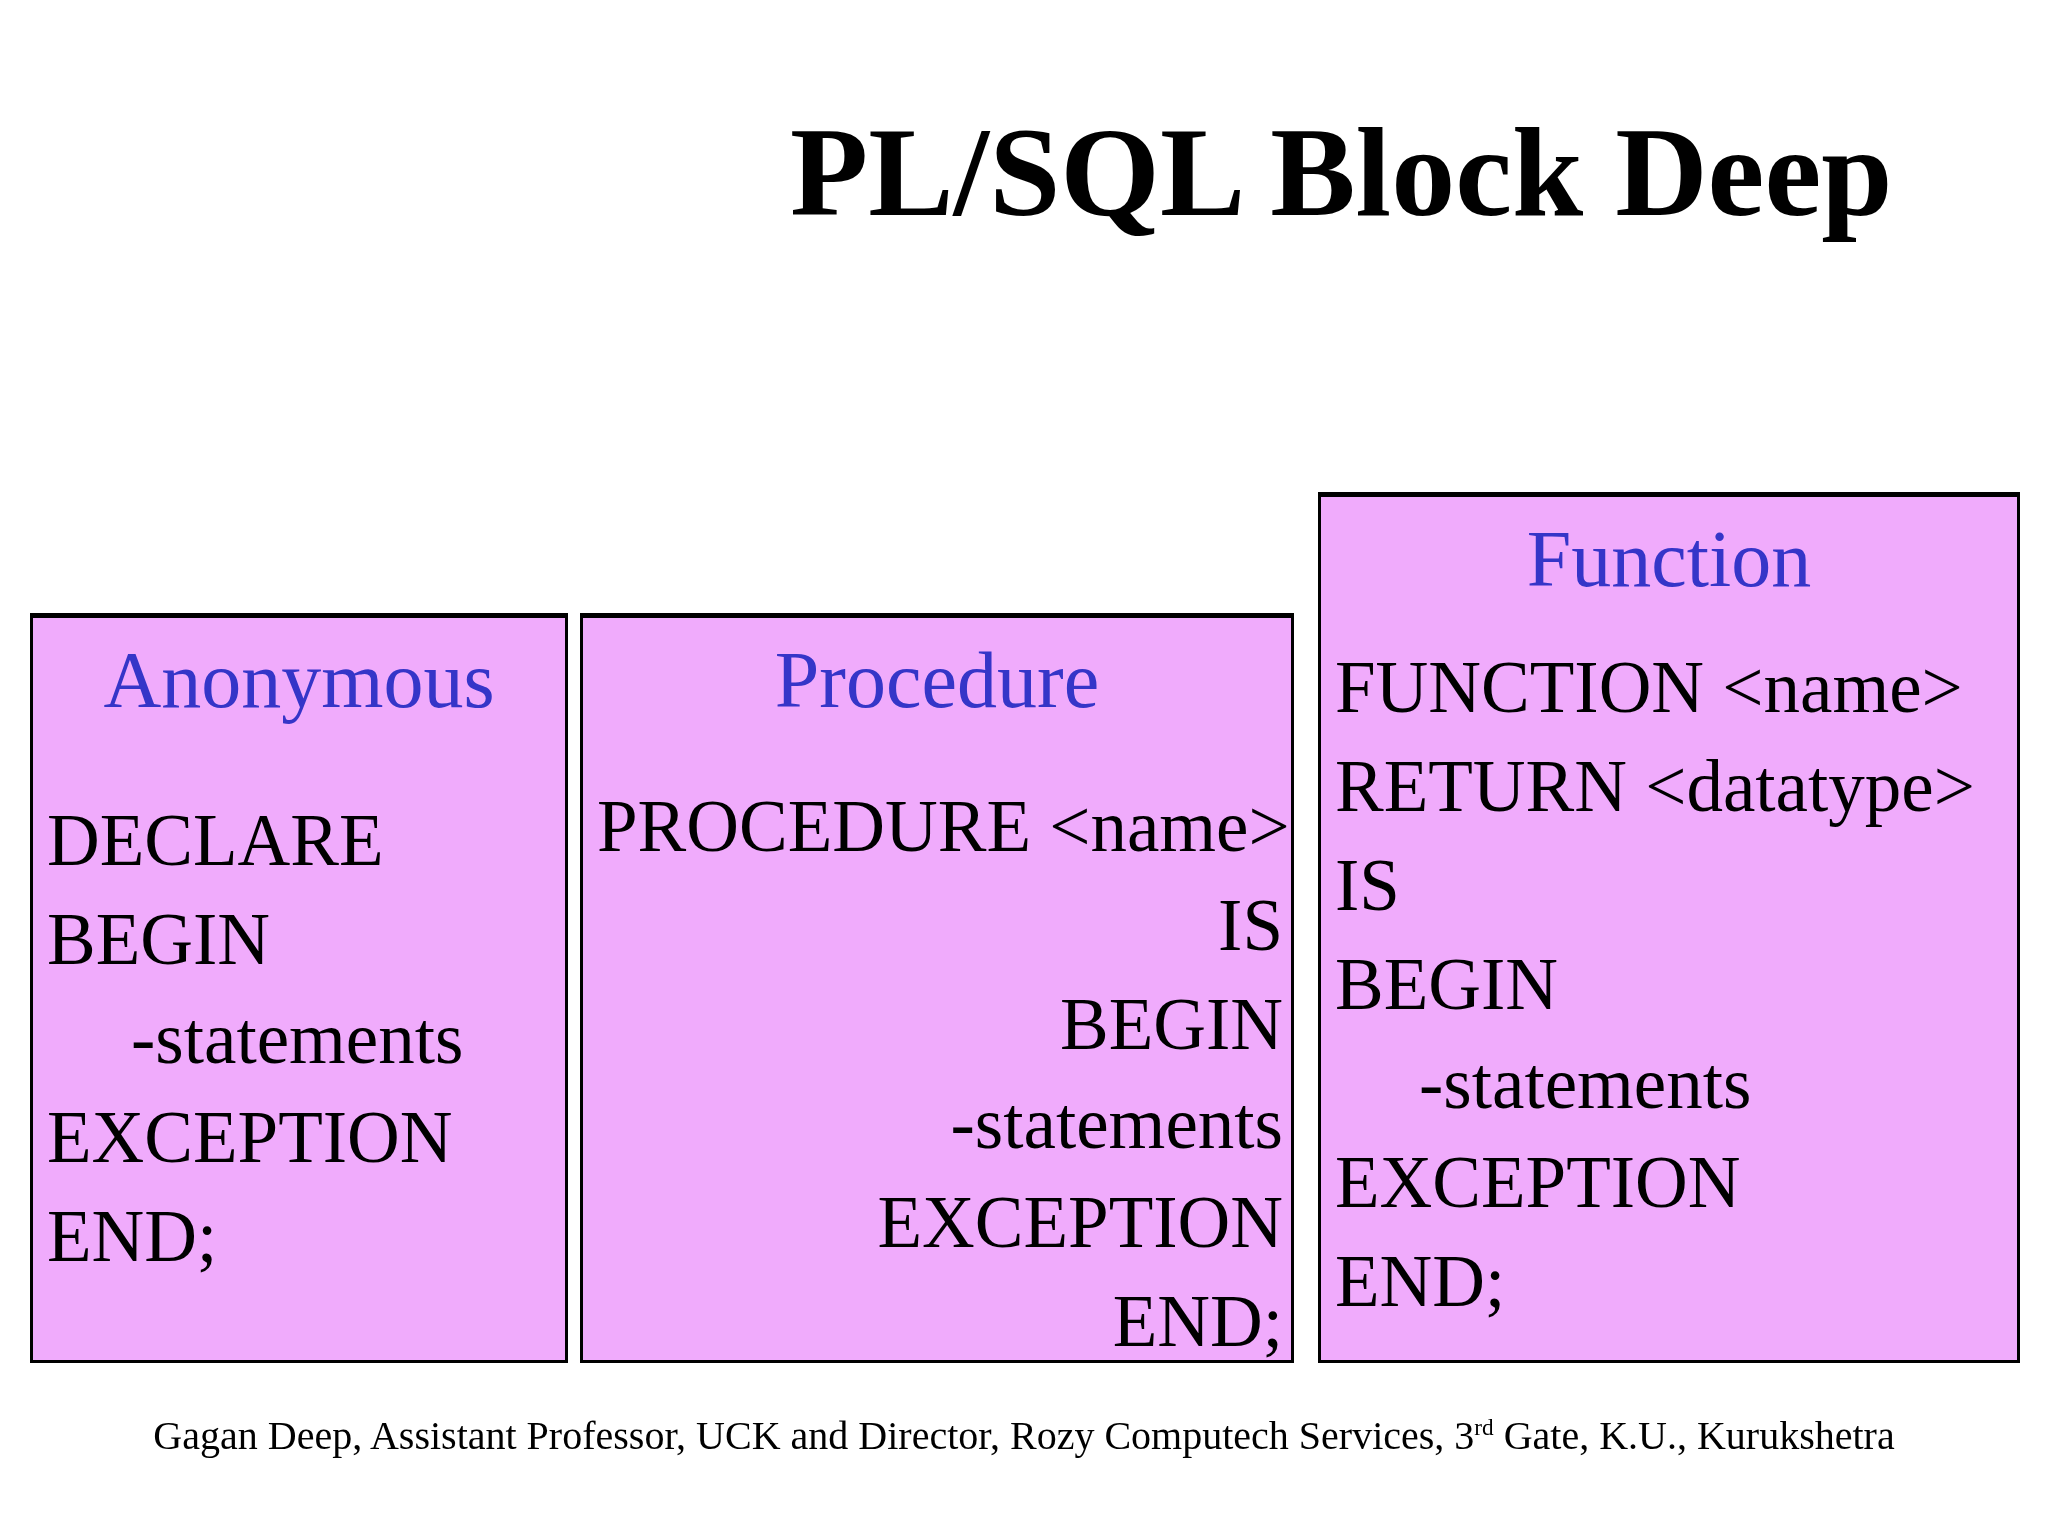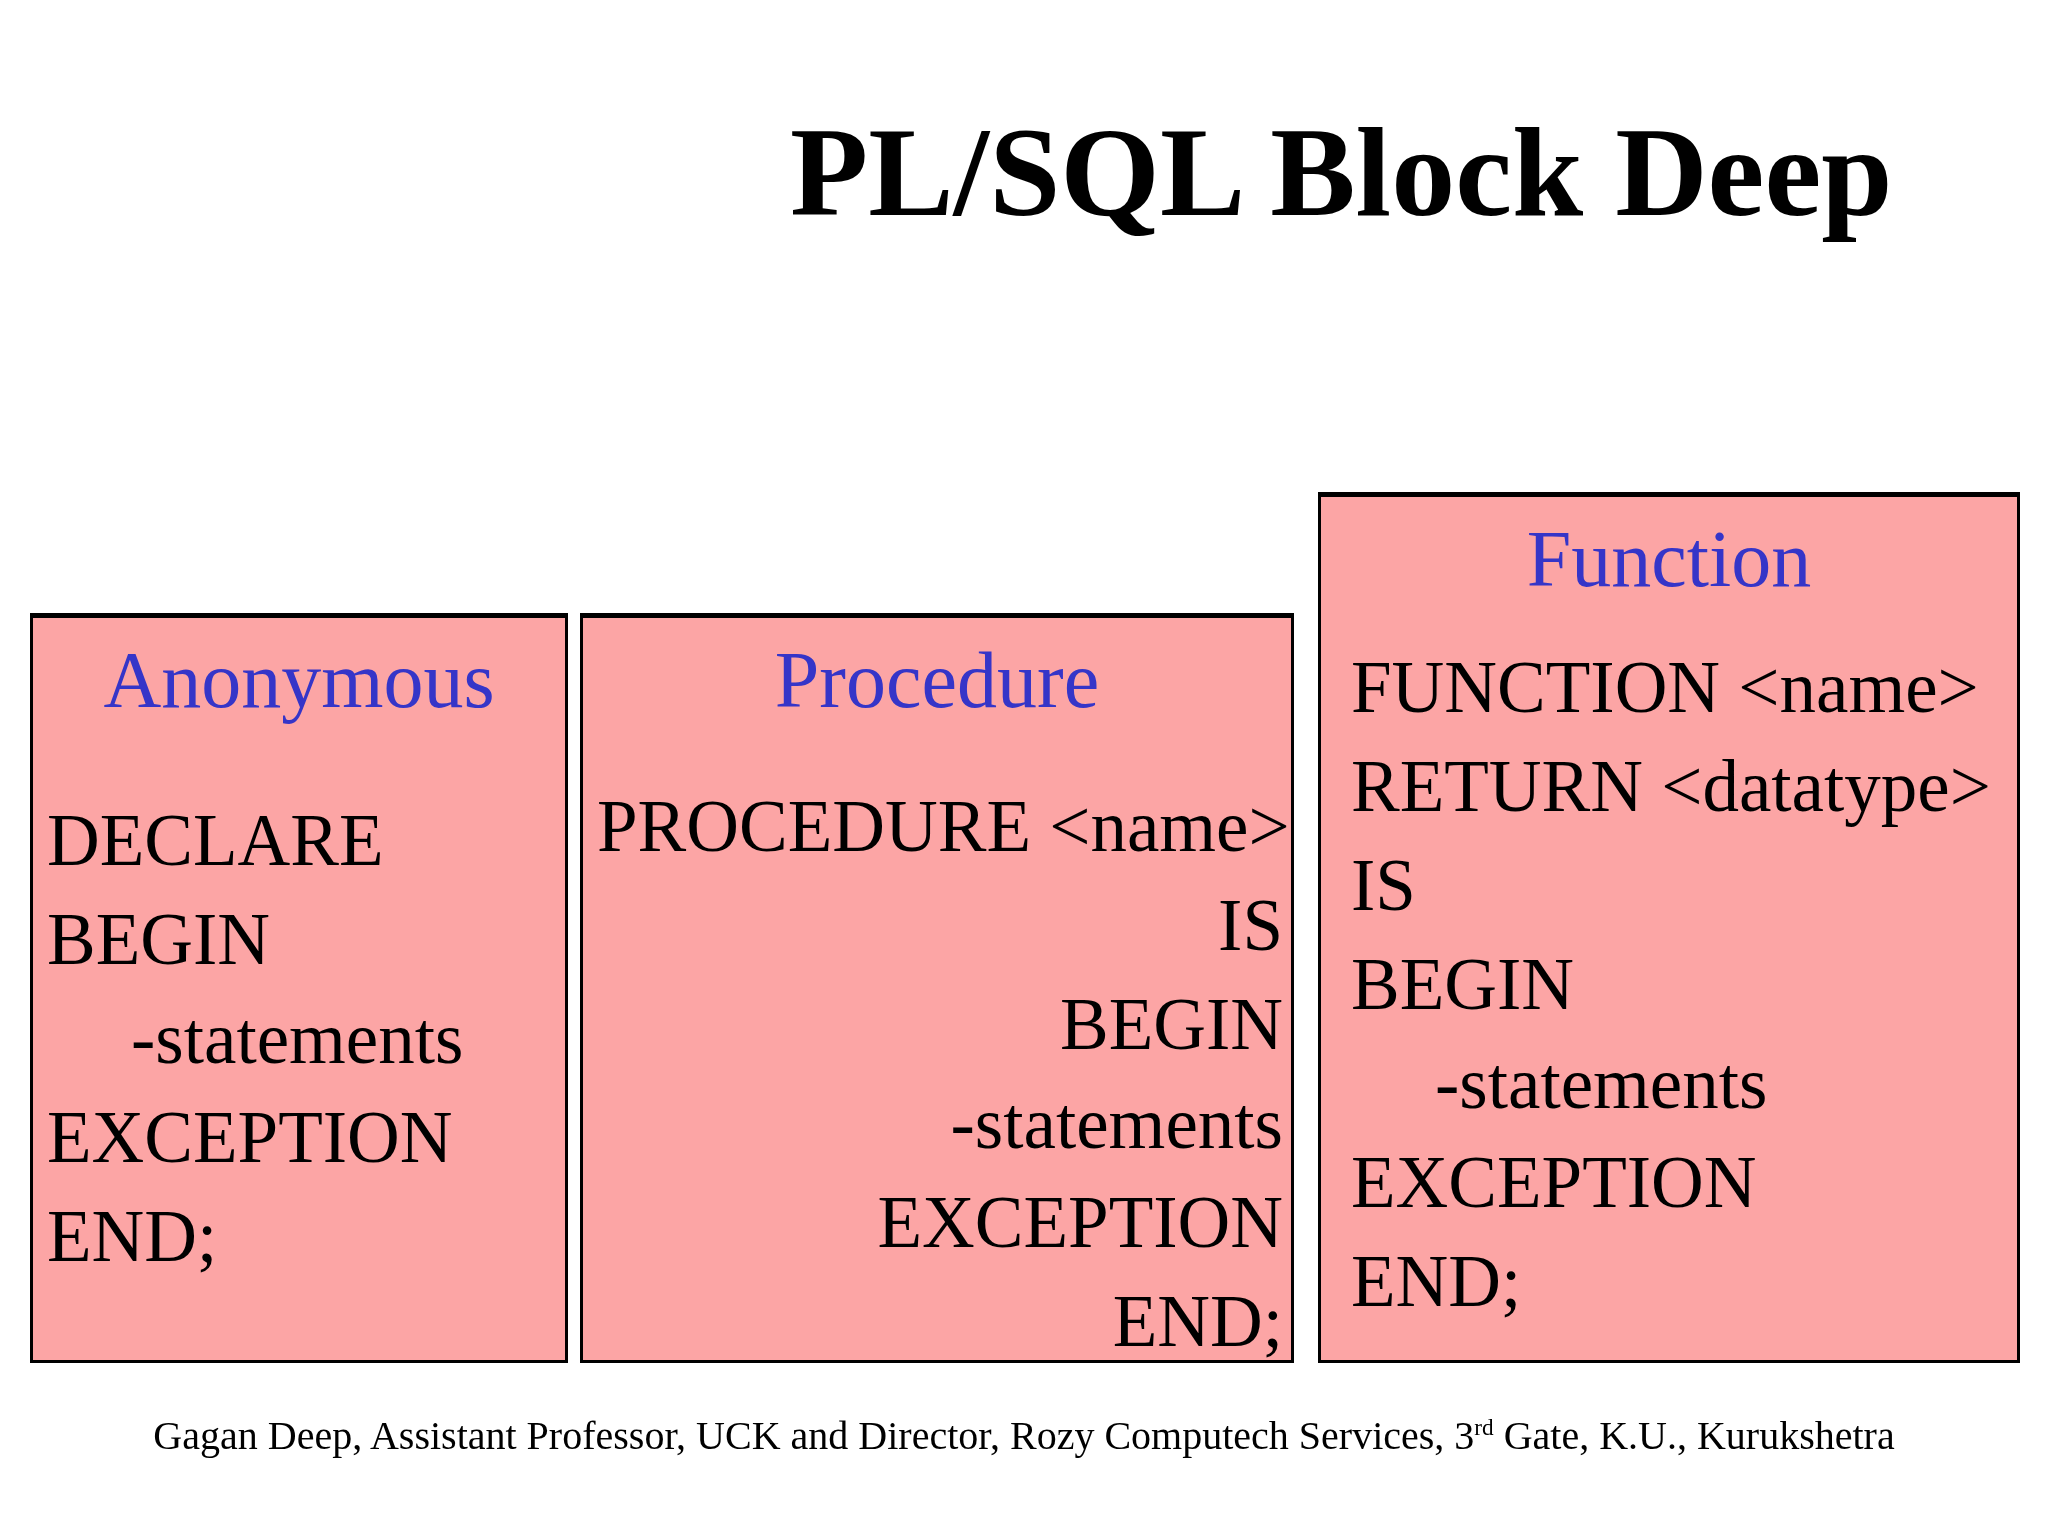--- a/index.html
+++ b/index.html
@@ -23,21 +23,21 @@
     margin: 0;
     font-size: 128px;
     font-weight: bold;
     line-height: 1.2;
     white-space: nowrap;
     color: #000000;
   }
   .box {
     position: absolute;
     box-sizing: border-box;
-    background: #fca5a5;
+    background: #f0abfc;
     border: 3px solid #000000;
     border-top-width: 5px;
     overflow: hidden;
   }
   .box-anonymous { left: 30px;  top: 613px; width: 538px; height: 750px; }
   .box-procedure { left: 580px; top: 613px; width: 714px; height: 750px; }
   .box-function  { left: 1318px; top: 492px; width: 702px; height: 871px; }
 
   .box-header {
     margin: 14px 0 0 0;
@@ -47,21 +47,21 @@
     font-weight: normal;
     color: #3535C8;
   }
   .box-body {
     font-size: 73px;
     line-height: 99px;
     padding: 0 8px 0 14px;
   }
   .box-anonymous .box-body { margin-top: 63px; }
   .box-procedure .box-body { margin-top: 49px; text-align: right; }
-  .box-function  .box-body { margin-top: 31px; margin-left: 16px; }
+  .box-function  .box-body { margin-top: 31px; }
 
   .code-line { white-space: nowrap; }
   .code-line.indent { padding-left: 84px; }
 
   .footer {
     position: absolute;
     top: 1412px;
     left: 0;
     width: 100%;
     text-align: center;

